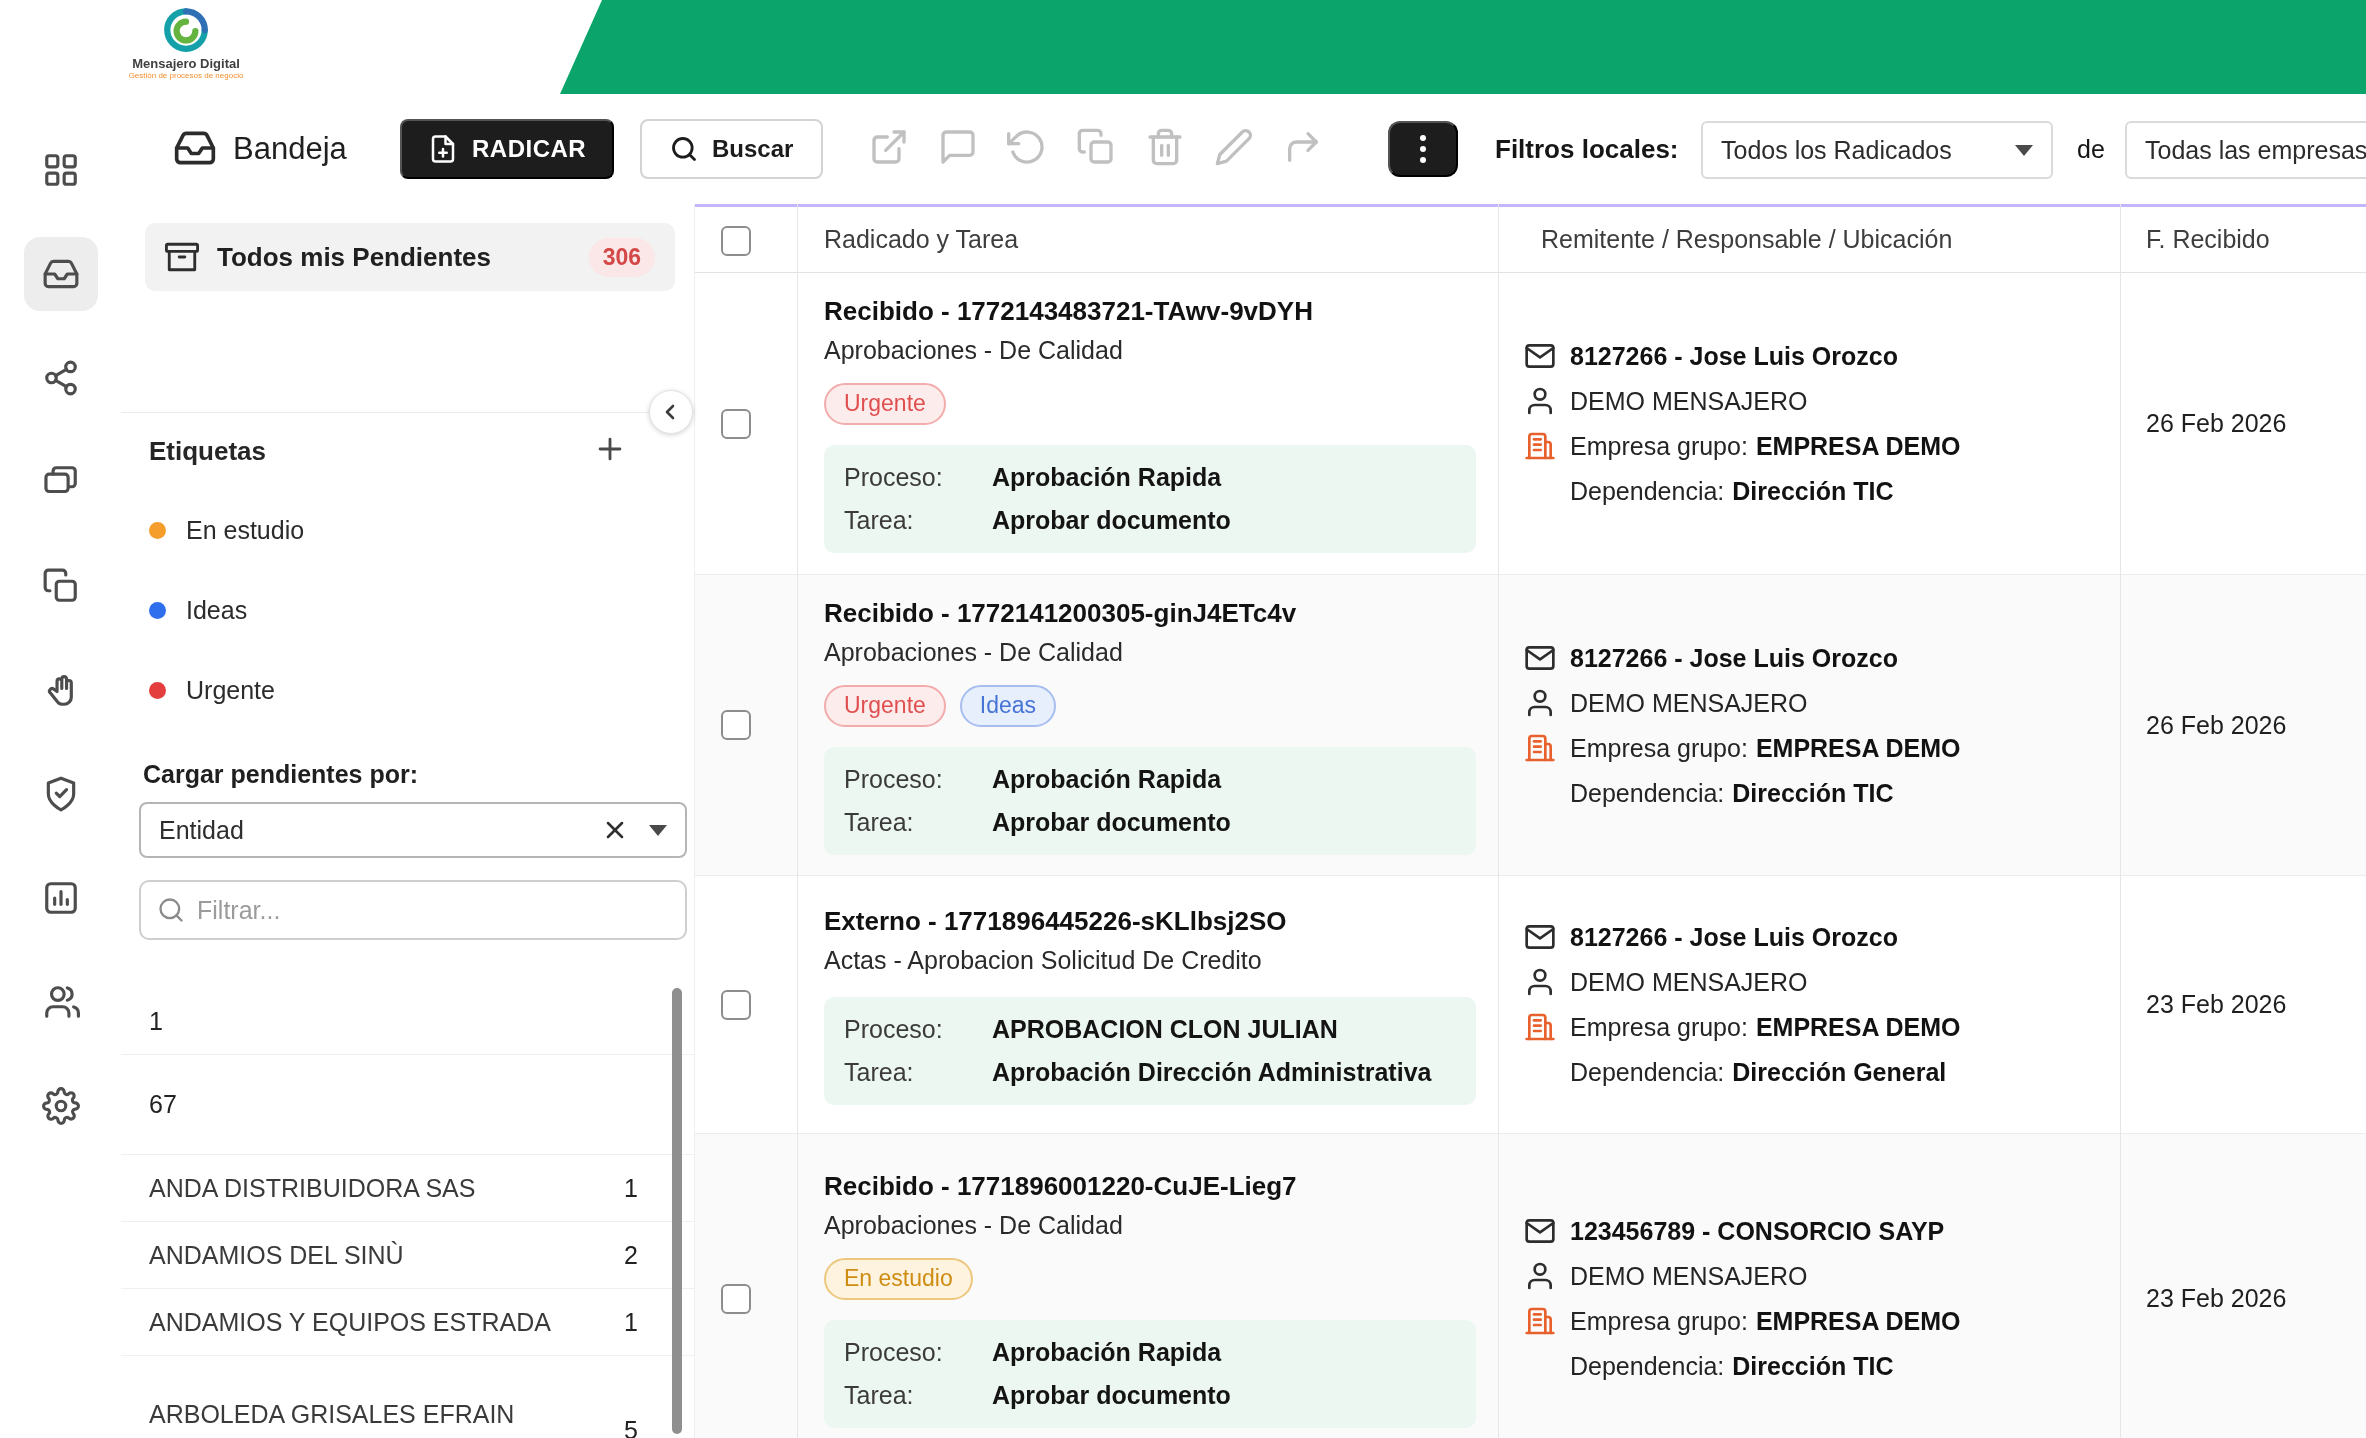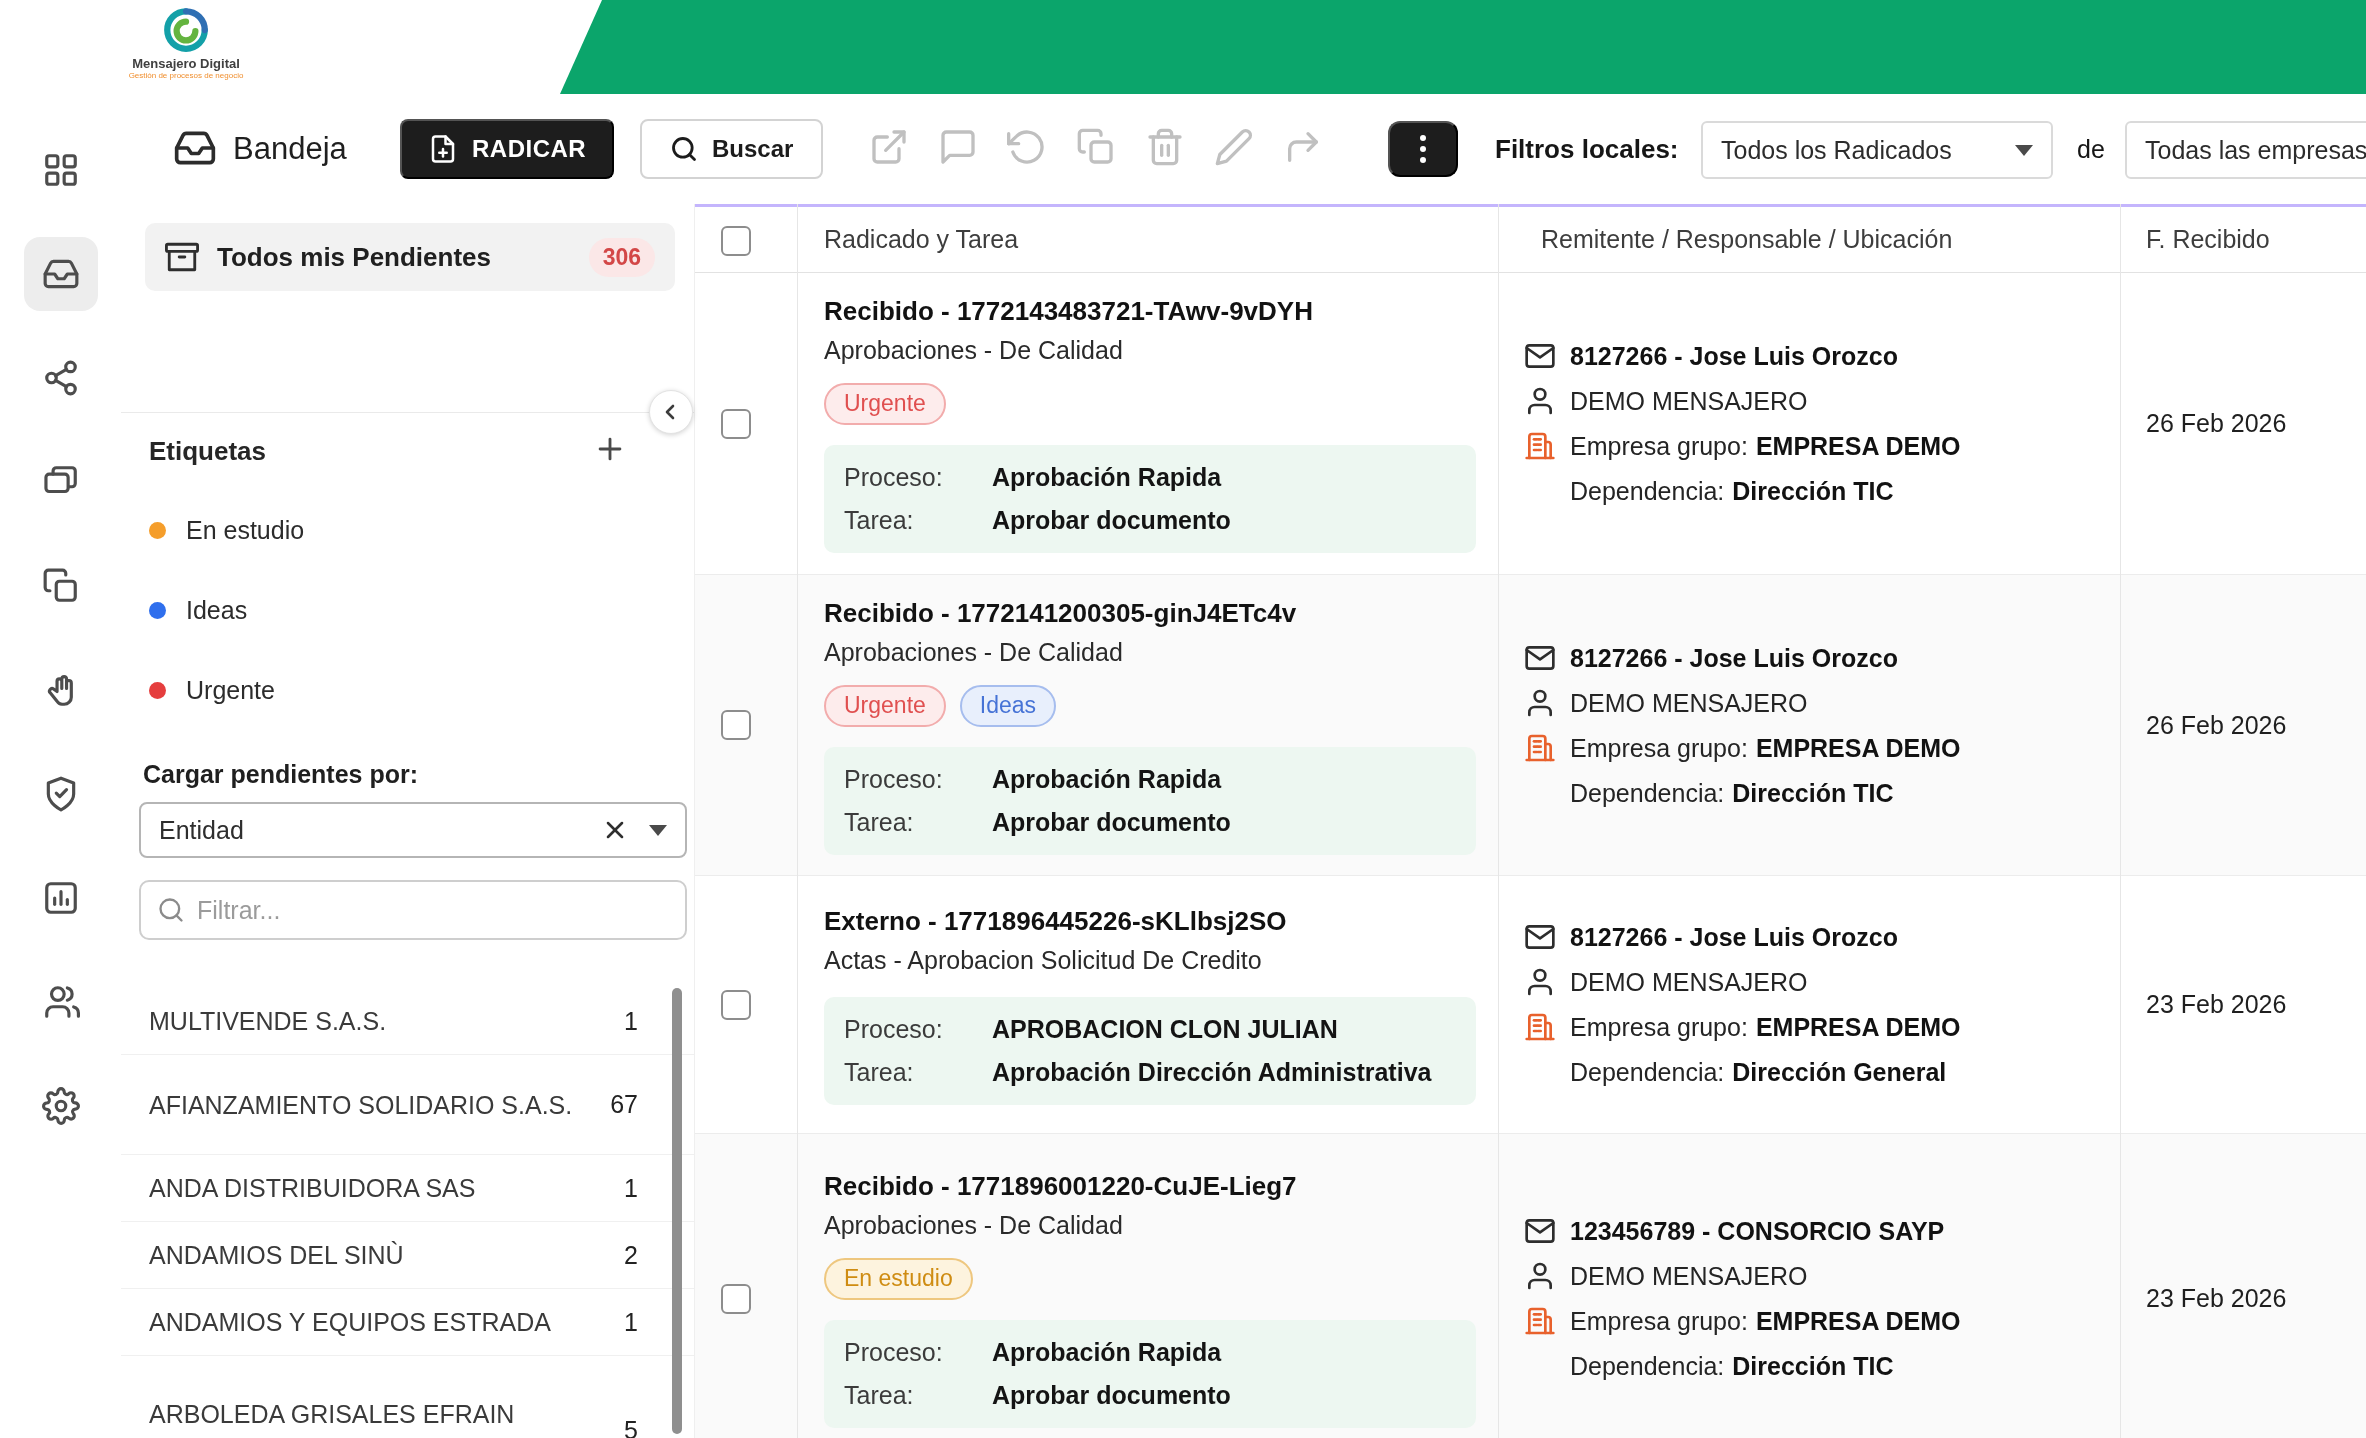--- a/index.html
+++ b/index.html
@@ -353,25 +353,23 @@
   <div class="filtrar-field">
     <svg viewBox="0 0 24 24" fill="none" stroke="currentColor" stroke-width="2">
         <circle cx="11" cy="11" r="8"></circle>
         <line x1="21" y1="21" x2="16.65" y2="16.65"></line>
       </svg>
     <input class="filtrar-input" placeholder="Filtrar..." style="">
   </div>
 
   <div class="entity-list">
     <div class="entity-row" style="height:67px">
-      <span class="entity-name">MULTIVENDE S.A.S.</span>
       <span class="entity-count">1</span>
     </div>
     <div class="entity-row" style="height:100px">
-      <span class="entity-name">AFIANZAMIENTO SOLIDARIO S.A.S.</span>
       <span class="entity-count">67</span>
     </div>
     <div class="entity-row" style="height:67px">
       <span class="entity-name">ANDA DISTRIBUIDORA SAS</span>
       <span class="entity-count">1</span>
     </div>
     <div class="entity-row" style="height:67px">
       <span class="entity-name">ANDAMIOS DEL SINÙ</span>
       <span class="entity-count">2</span>
     </div>

